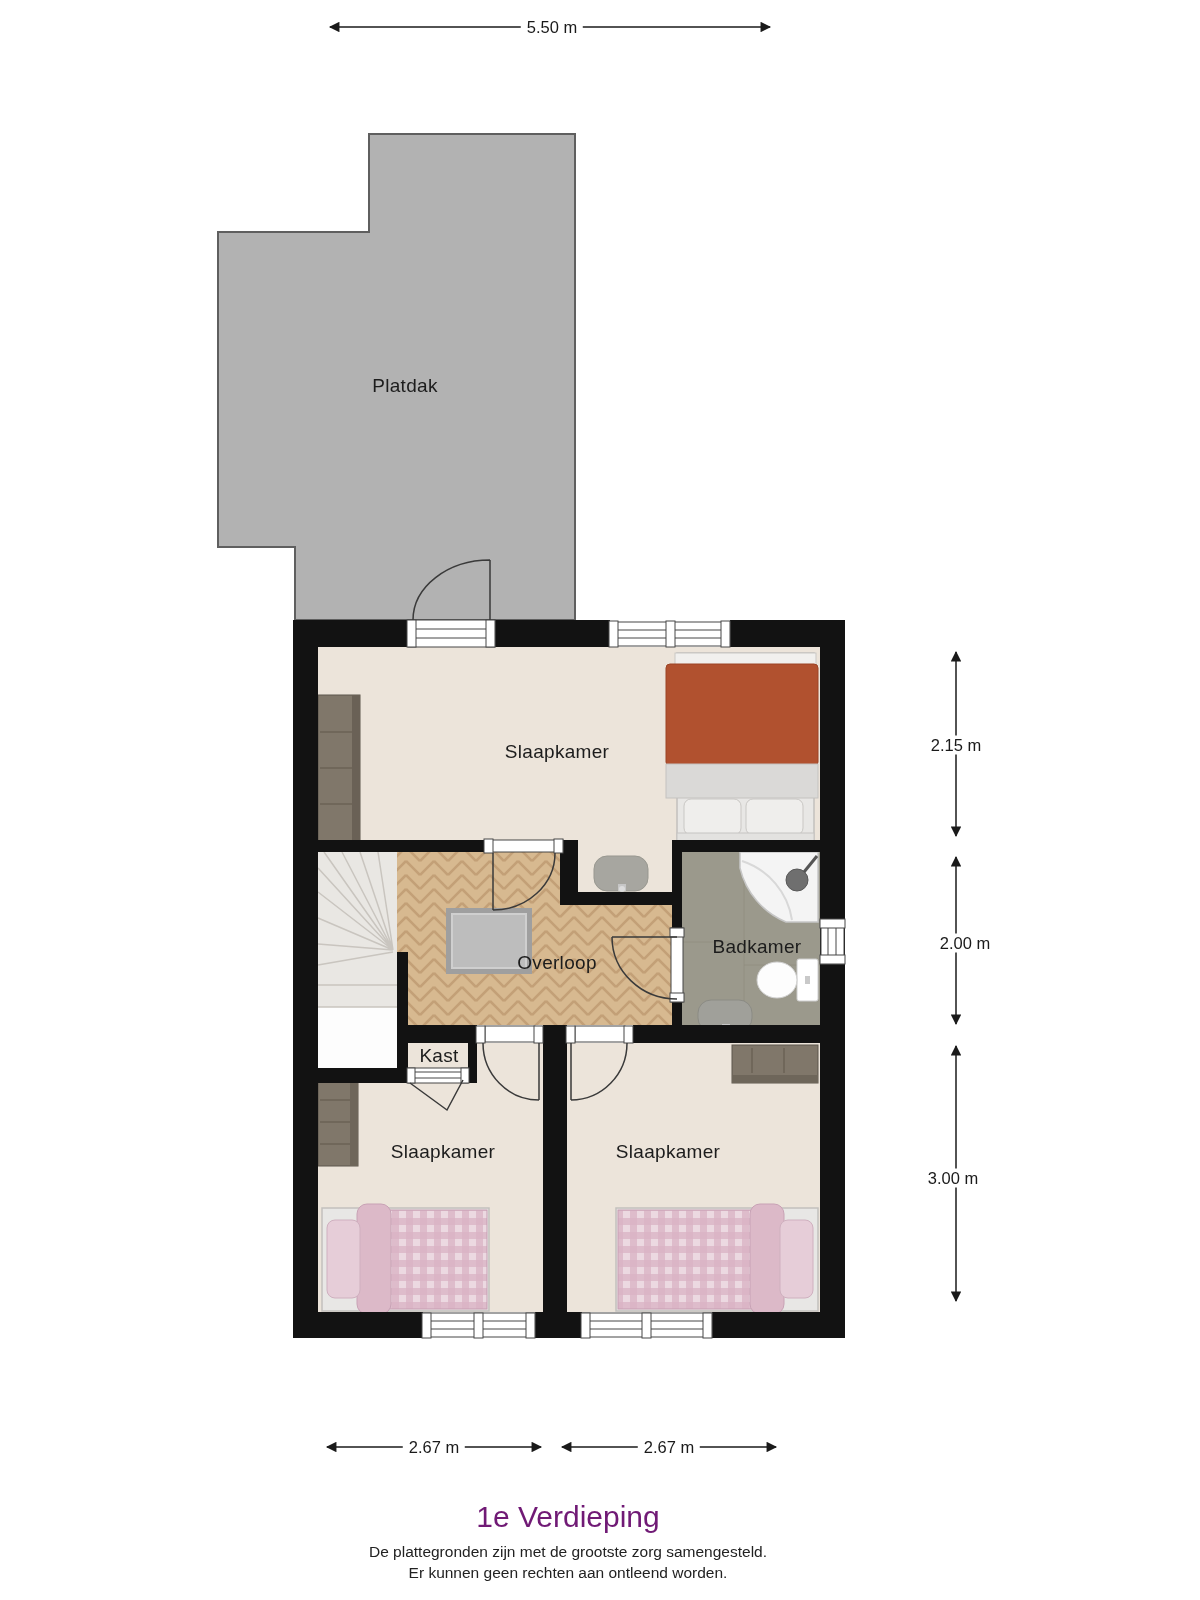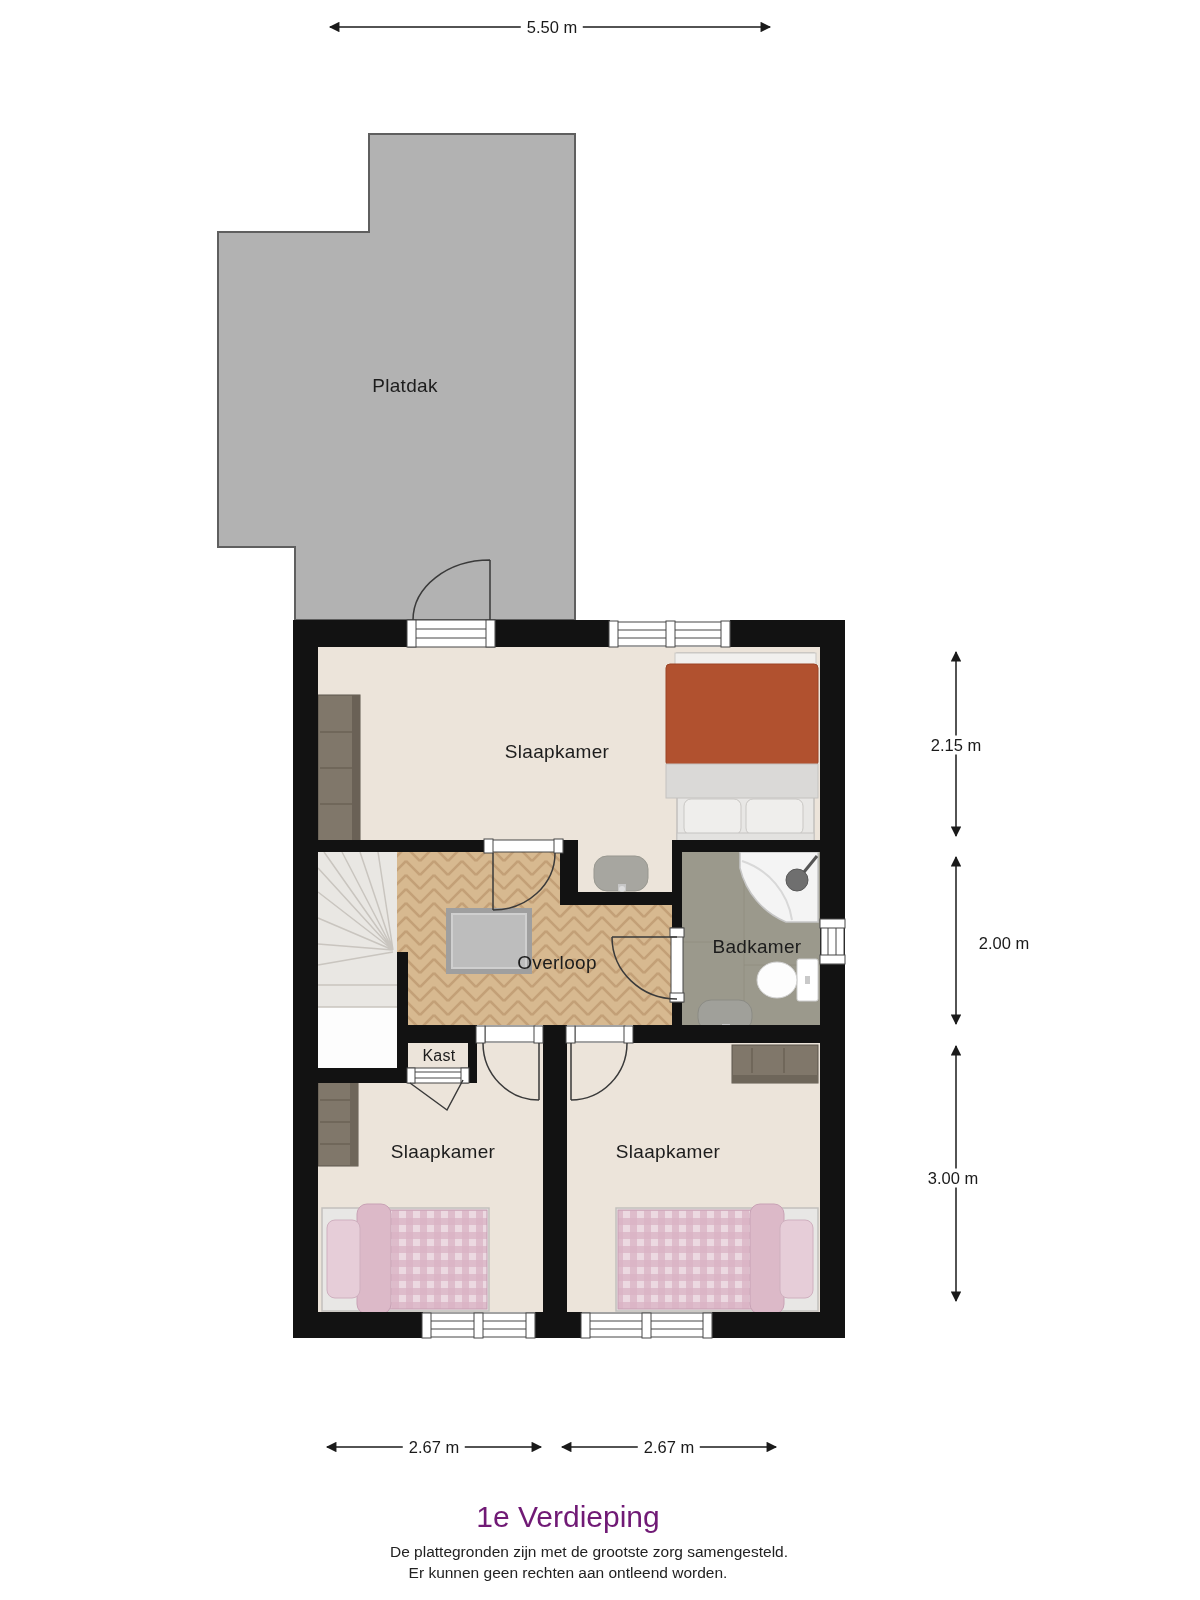--- a/index.html
+++ b/index.html
@@ -5,21 +5,21 @@
   html,body{margin:0;padding:0;background:#ffffff;}
   .page{
     position:relative;width:1032px;height:1600px;background:#ffffff;
     font-family:"Liberation Sans", sans-serif;color:#1c1c1c;overflow:hidden;
   }
   .plan-svg{position:absolute;left:0;top:0;}
   .lbl{
     position:absolute;transform:translate(-50%,-50%);
     font-size:19px;letter-spacing:.3px;white-space:nowrap;color:#1c1c1c;
   }
-  .lbl.small{font-size:16px;}
+  .lbl.small{font-size:19px;}
   .dim{
     position:absolute;transform:translate(-50%,-50%);
     font-size:16.5px;background:#ffffff;padding:0 6px;white-space:nowrap;color:#1a1a1a;
   }
   .title{
     position:absolute;transform:translate(-50%,-50%);
     font-size:30px;color:#701a75;white-space:nowrap;
   }
   .footer{
     position:absolute;transform:translate(-50%,-50%);
@@ -251,21 +251,21 @@
 
 <div class="dim" style="left:552px;top:27px;">5.50 m</div>
 <div class="lbl" style="left:405px;top:386px;">Platdak</div>
 <div class="lbl" style="left:557px;top:752px;">Slaapkamer</div>
 <div class="lbl" style="left:557px;top:963px;">Overloop</div>
 <div class="lbl" style="left:741px;top:947px;margin-left:16px;">Badkamer</div>
 <div class="lbl small" style="left:439px;top:1056px;">Kast</div>
 <div class="lbl" style="left:443px;top:1152px;">Slaapkamer</div>
 <div class="lbl" style="left:668px;top:1152px;">Slaapkamer</div>
 <div class="dim" style="left:956px;top:745px;">2.15 m</div>
-<div class="dim" style="left:1004px;top:943px;">2.00 m</div>
+<div class="dim" style="left:965px;top:943px;">2.00 m</div>
 <div class="dim" style="left:953px;top:1178px;">3.00 m</div>
 <div class="dim" style="left:434px;top:1447px;">2.67 m</div>
 <div class="dim" style="left:669px;top:1447px;">2.67 m</div>
 <div class="title" style="left:568px;top:1517px;">1e Verdieping</div>
-<div class="footer" style="left:568px;top:1552px;margin-left:21px;">De plattegronden zijn met de grootste zorg samengesteld.</div>
+<div class="footer" style="left:568px;top:1552px;">De plattegronden zijn met de grootste zorg samengesteld.</div>
 <div class="footer" style="left:568px;top:1573px;">Er kunnen geen rechten aan ontleend worden.</div>
 
 </div>
 
 </body></html>

